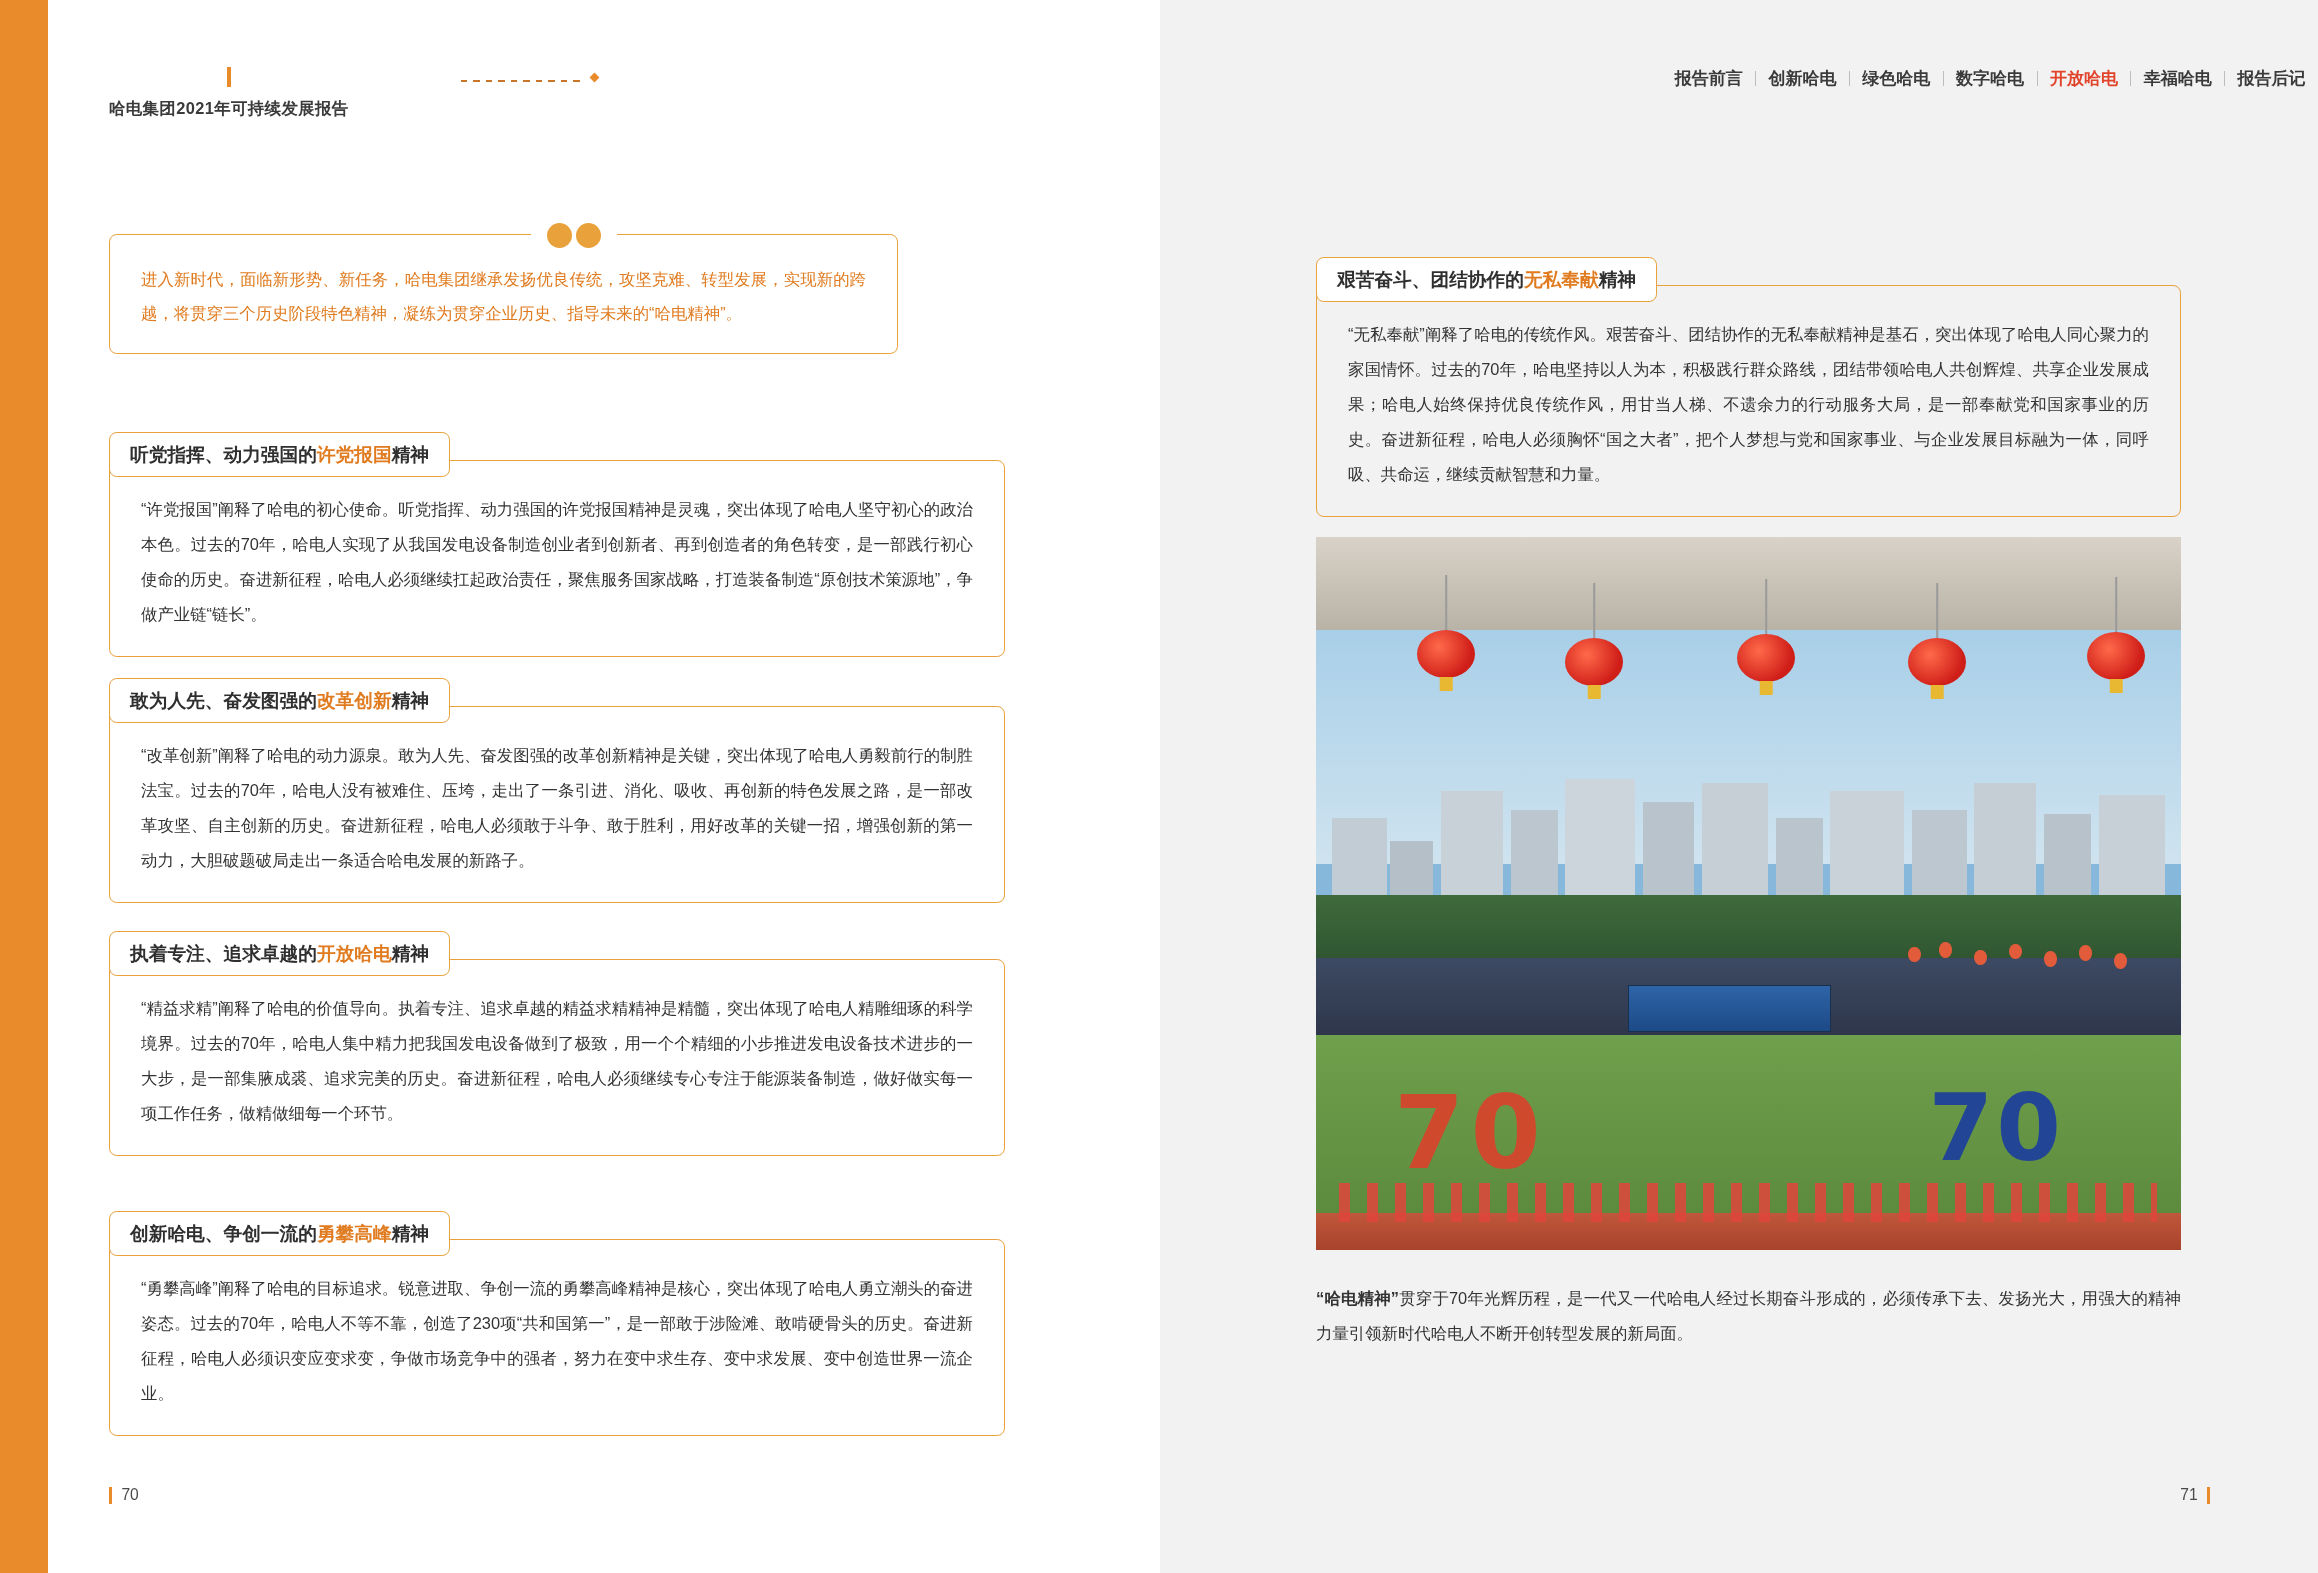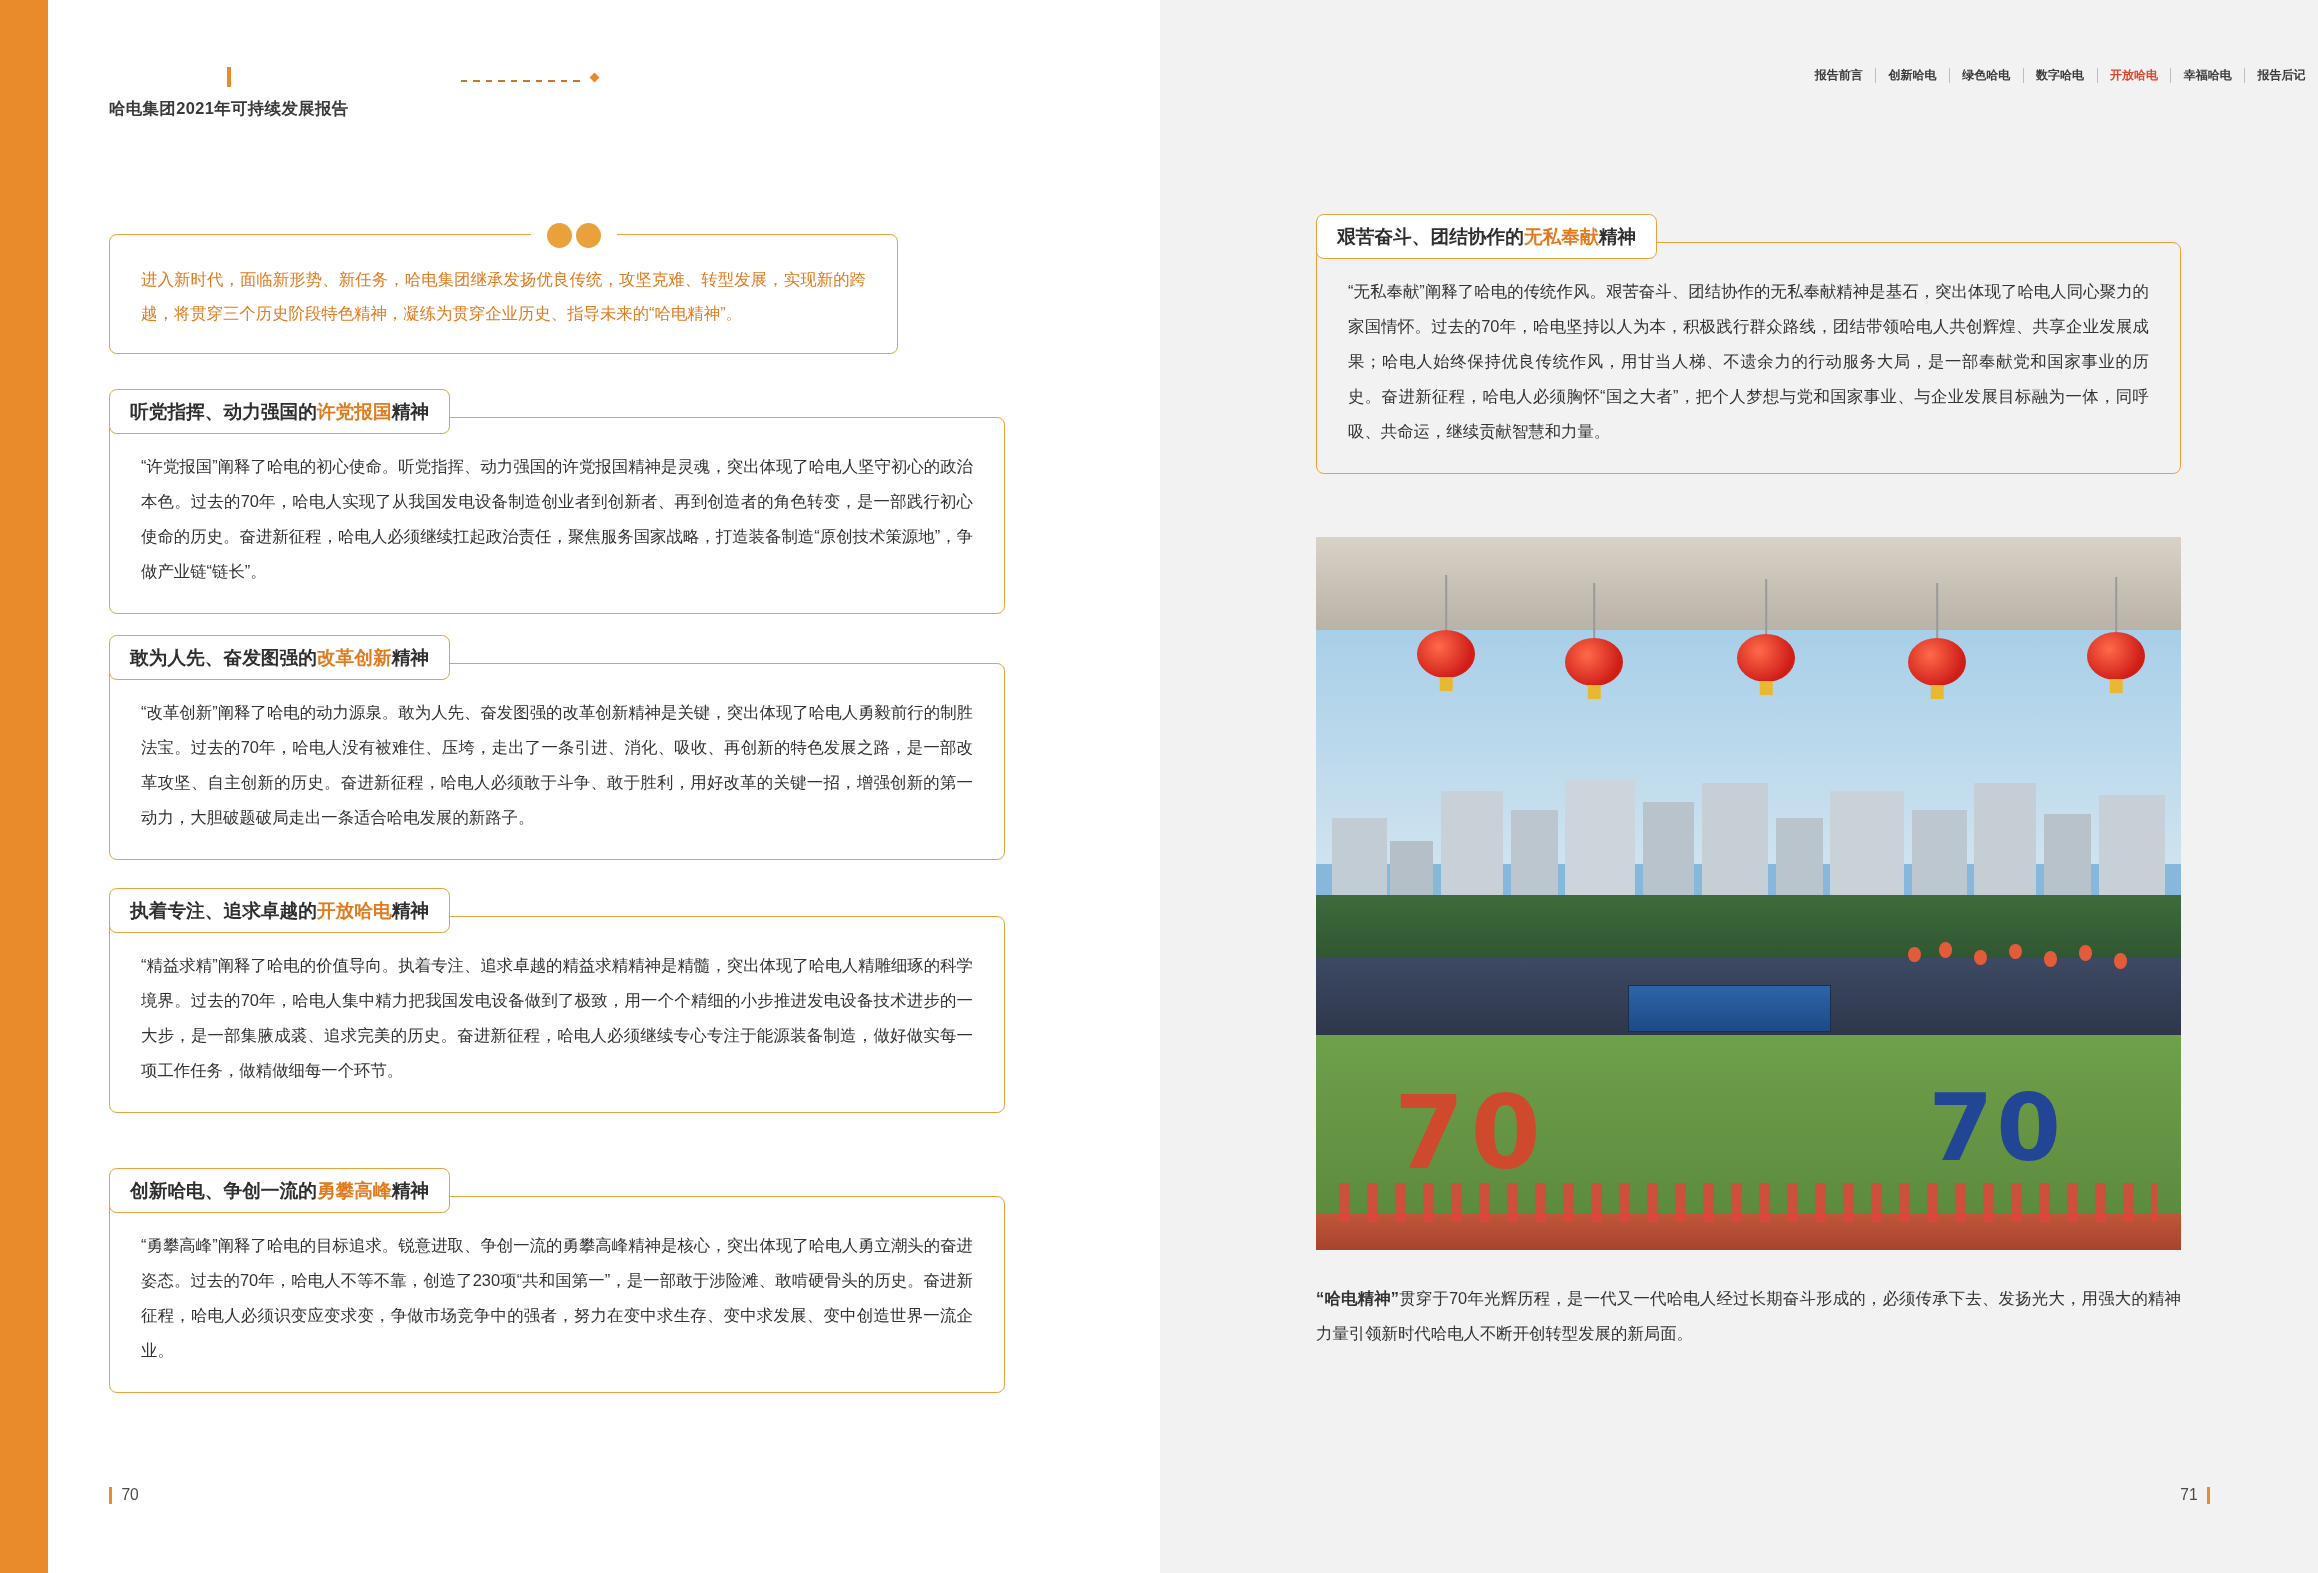--- a/index.html
+++ b/index.html
@@ -53,21 +53,21 @@
     background: repeating-linear-gradient(to right, #c8772a 0 6.2px, transparent 6.2px 12.5px);
   }
   .hdr-diamond {
     position: absolute; left: 543px; top: 7px;
     width: 7px; height: 7px; background: #e98a2b;
     transform: rotate(45deg);
   }
   .hdr-nav {
     position: absolute; right: 0; top: 0;
     display: flex; align-items: center;
-    font-size: 12px; color: #3a3a3a; font-weight: bold;
+    font-size: 17px; color: #3a3a3a; font-weight: bold;
   }
   .hdr-nav .navitem { padding: 0 12.5px; }
   .hdr-nav .sep {
     width: 0.8px; height: 15.6px; background: #bdbdbd;
   }
   .hdr-nav .navitem.active { color: #e2442b; }
 
   
   .intro-box {
     position: absolute; left: 109px; top: 234px;
@@ -97,20 +97,21 @@
   }
   .sec-head {
     position: relative;
     display: inline-block;
     border: 1.6px solid #e9a13b;
     border-radius: 7.8px;
     padding: 8.6px 20px 8.6px 20px;
     background: #ffffff;
     font-size: 18.7px; font-weight: bold; color: #2f2f2f;
     z-index: 3;
+    margin-top: 43px;
   }
   .sec-head .hl { color: #e07b1f; }
   .sec-body {
     position: relative;
     margin-top: -17px;
     border: 1.6px solid #e9a13b;
     border-radius: 7.8px;
     padding: 31px 31px 23.4px 31px;
     font-size: 16.4px; line-height: 35px; color: #333333;
     text-align: justify;

